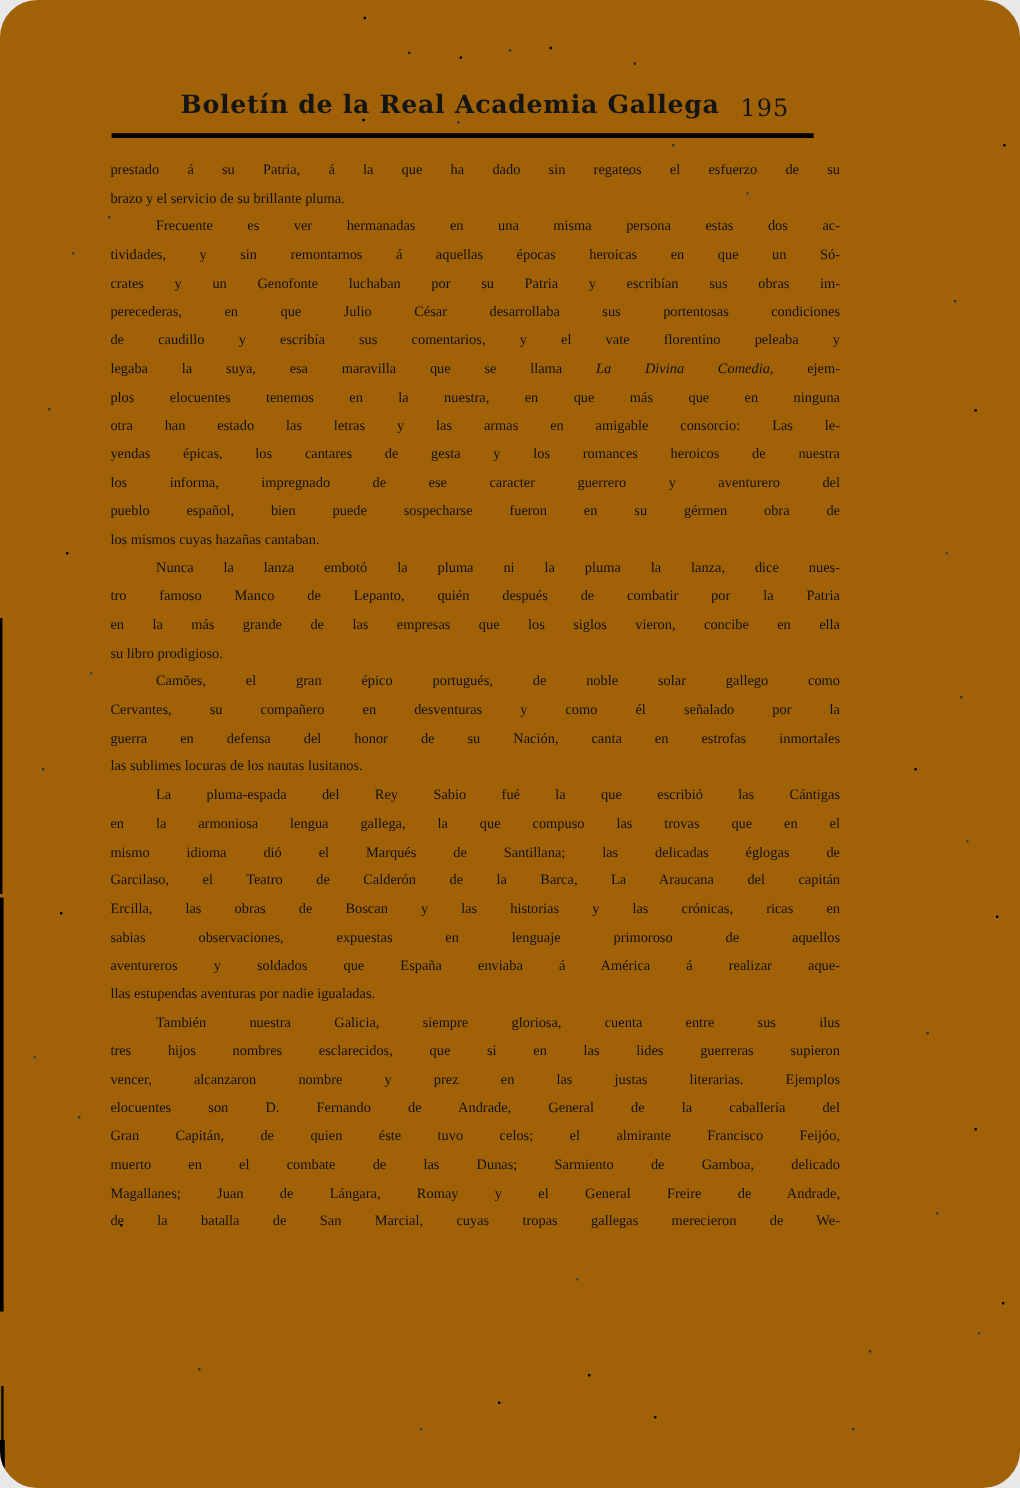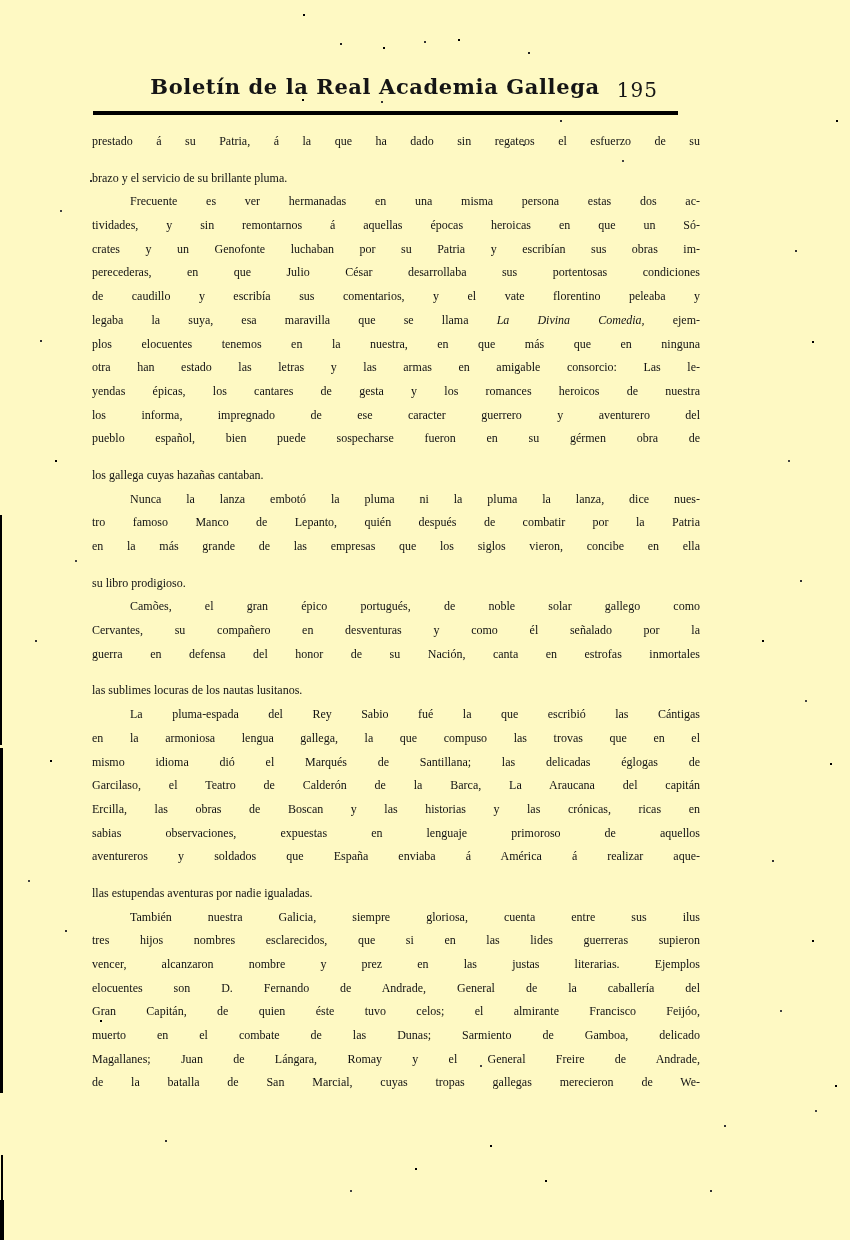--- a/index.html
+++ b/index.html
@@ -1,23 +1,24 @@
 <!DOCTYPE html>
 <html><head>
 <meta charset="utf-8">
 <style>
   html,body{margin:0;padding:0;}
   body{background:#e8e8e8;}
   .page{
     position:relative;
     width:850px;height:1240px;
-    background:#fef9c3;
+    background:#a16207;
     overflow:hidden;
     font-family:"Liberation Serif", serif;
     color:#121212;
+    border-radius:31px;
   }
   
   .hdr-title{
     position:absolute;left:93px;top:74px;width:564px;
     text-align:center;
     font-family:"DejaVu Serif", serif;
     font-weight:bold;
     font-size:21px;
     letter-spacing:0.6px;
     color:#151515;
@@ -40,21 +41,21 @@
     font-size:12px;
   }
   .ln{
     height:23.7px;
     line-height:23.7px;
     text-align:justify;
     text-align-last:justify;
     overflow:hidden;
     white-space:normal;
   }
-  .ln.last{text-align-last:left;margin-top:13px;}
+  .ln.last{text-align-last:left;}
   .ln.indent{text-indent:38px;}
   .ln i{font-style:italic;}
   
   .edge-seg{position:absolute;background:#000;}
   .speckles{
     position:absolute;left:0;top:0;width:2px;height:2px;background:transparent;
     box-shadow:
       303px 14px 0 0 #000, 340px 43px 0 0 #222, 383px 47px 0 0 #000,
       424px 41px 0 0 #333, 458px 39px 0 0 #000, 528px 52px 0 0 #222,
       302px 99px 0 0 #000, 381px 101px 0 0 #333, 523px 144px 0 0 #444,
@@ -92,21 +93,21 @@
       <div class="ln">tividades, y sin remontarnos á aquellas épocas heroicas en que un Só-</div>
       <div class="ln">crates y un Genofonte luchaban por su Patria y escribían sus obras im-</div>
       <div class="ln">perecederas, en que Julio César desarrollaba sus portentosas condiciones</div>
       <div class="ln">de caudillo y escribía sus comentarios, y el vate florentino peleaba y</div>
       <div class="ln"><span>legaba la suya, esa maravilla que se llama </span><i>La Divina Comedia,</i><span> ejem-</span></div>
       <div class="ln">plos elocuentes tenemos en la nuestra, en que más que en ninguna</div>
       <div class="ln">otra han estado las letras y las armas en amigable consorcio: Las le-</div>
       <div class="ln">yendas épicas, los cantares de gesta y los romances heroicos de nuestra</div>
       <div class="ln">los informa, impregnado de ese caracter guerrero y aventurero del</div>
       <div class="ln">pueblo español, bien puede sospecharse fueron en su gérmen obra de</div>
-      <div class="ln last">los gallega cuyas hazañas cantaban.</div>
+      <div class="ln last">los mismos cuyas hazañas cantaban.</div>
     </div>
 
     <div>
       <div class="ln indent">Nunca la lanza embotó la pluma ni la pluma la lanza, dice nues-</div>
       <div class="ln">tro famoso Manco de Lepanto, quién después de combatir por la Patria</div>
       <div class="ln">en la más grande de las empresas que los siglos vieron, concibe en ella</div>
       <div class="ln last">su libro prodigioso.</div>
     </div>
 
     <div>

